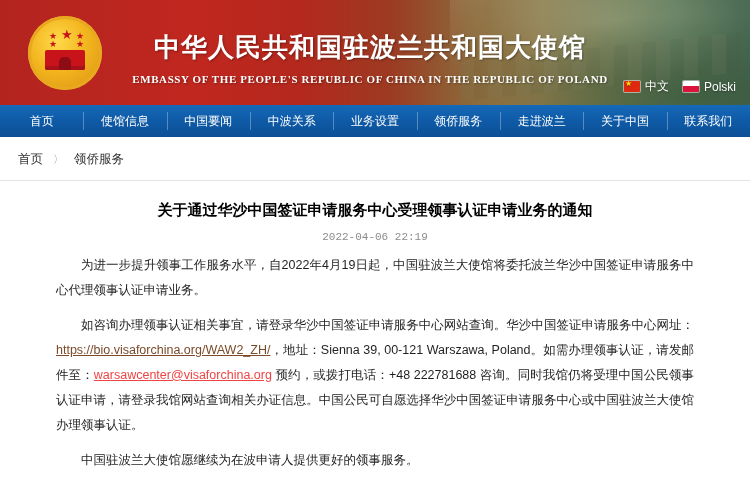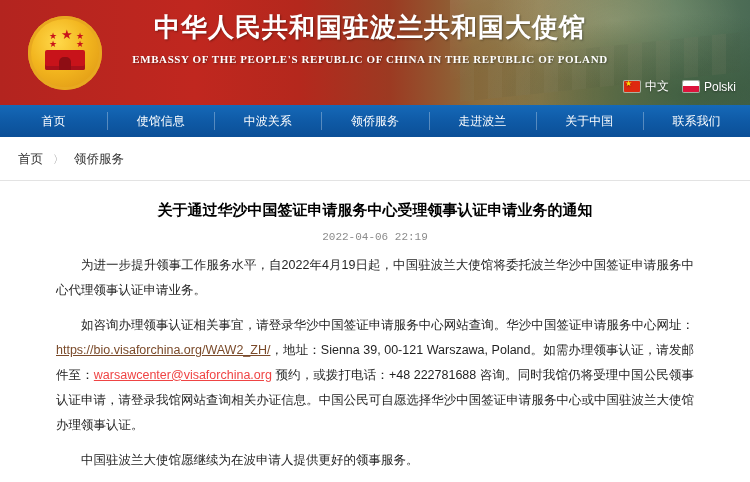--- a/index.html
+++ b/index.html
@@ -91,21 +91,21 @@
     line-height: 9px;
   }
   .emblem .star.s0 { left: 13px; top: 0px; font-size: 13px; }
   .emblem .star.s1 { left: 1px;  top: 2px; }
   .emblem .star.s2 { left: 1px;  top: 10px; }
   .emblem .star.s3 { left: 28px; top: 2px; }
   .emblem .star.s4 { left: 28px; top: 10px; }
 
   .banner-text {
     position: absolute;
-    left: 120px; top: 10px;
+    left: 120px; top: 30px;
     width: 500px;
     text-align: center;
   }
   .banner-cn {
     color: #fff;
     font-size: 26px;
     font-weight: bold;
     letter-spacing: 1px;
     text-shadow: 1px 1px 2px rgba(0,0,0,0.35);
     white-space: nowrap;
@@ -280,21 +280,23 @@
       <div class="lang">
         <span class="flag pl"></span>
         <span>Polski</span>
       </div>
     </div>
   </div>
 
   <div class="nav">
     <div class="nav-item">首页</div>
     <div class="nav-item">使馆信息</div>
+    <div class="nav-item">中国要闻</div>
     <div class="nav-item">中波关系</div>
+    <div class="nav-item">业务设置</div>
     <div class="nav-item">领侨服务</div>
     <div class="nav-item">走进波兰</div>
     <div class="nav-item">关于中国</div>
     <div class="nav-item">联系我们</div>
   </div>
   <div class="nav-rule"></div>
 
   <div class="breadcrumb">
     <span class="crumb">首页</span>
     <span class="sep">〉</span>

